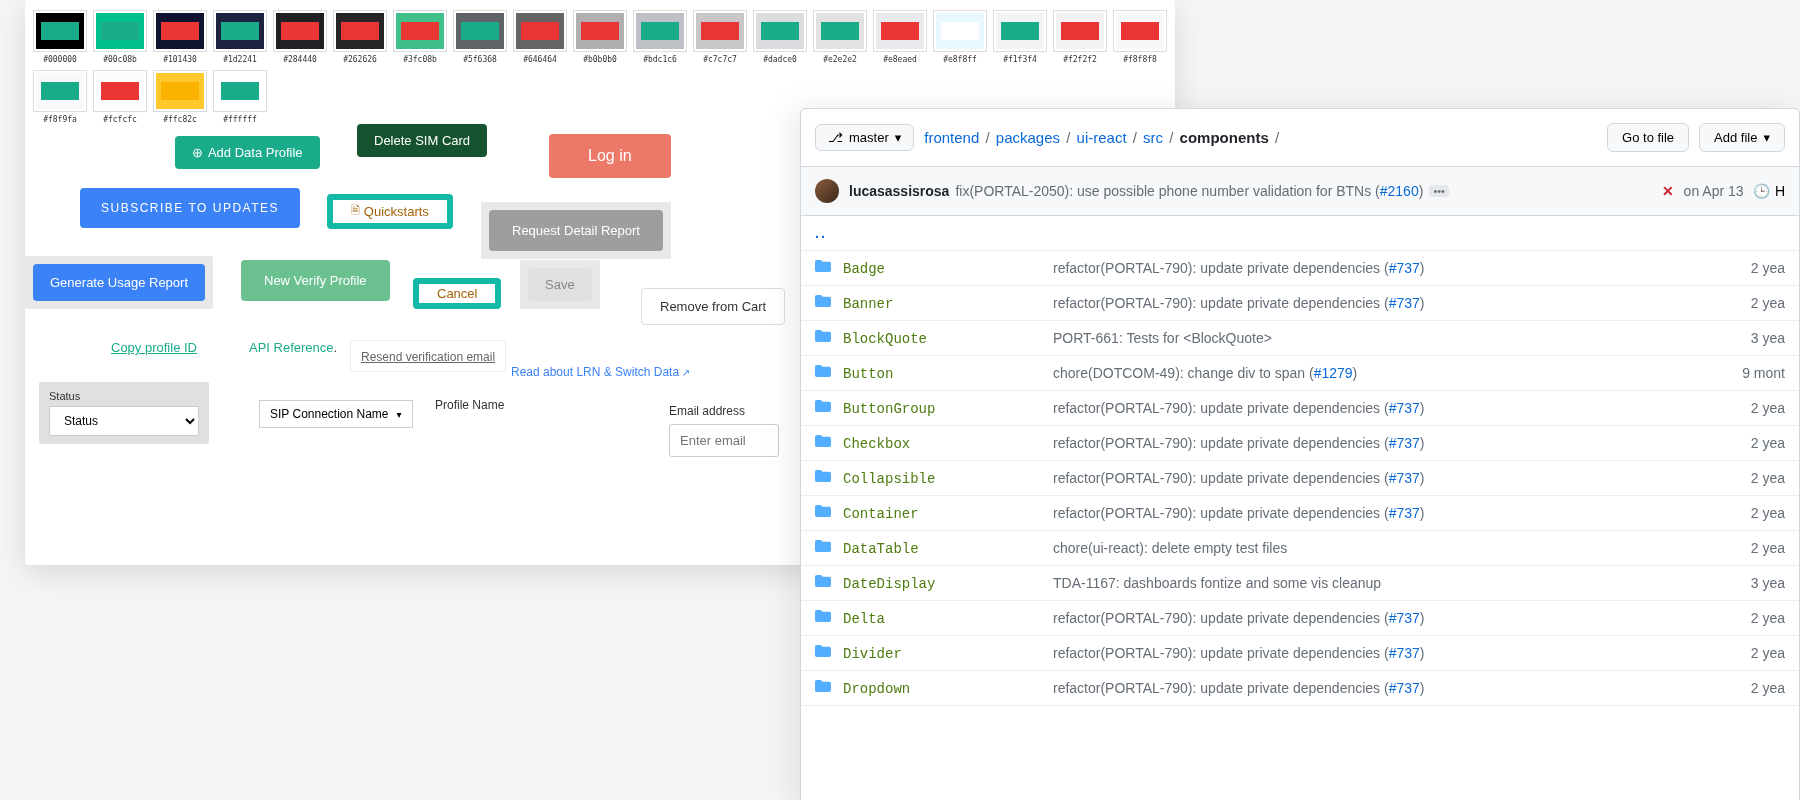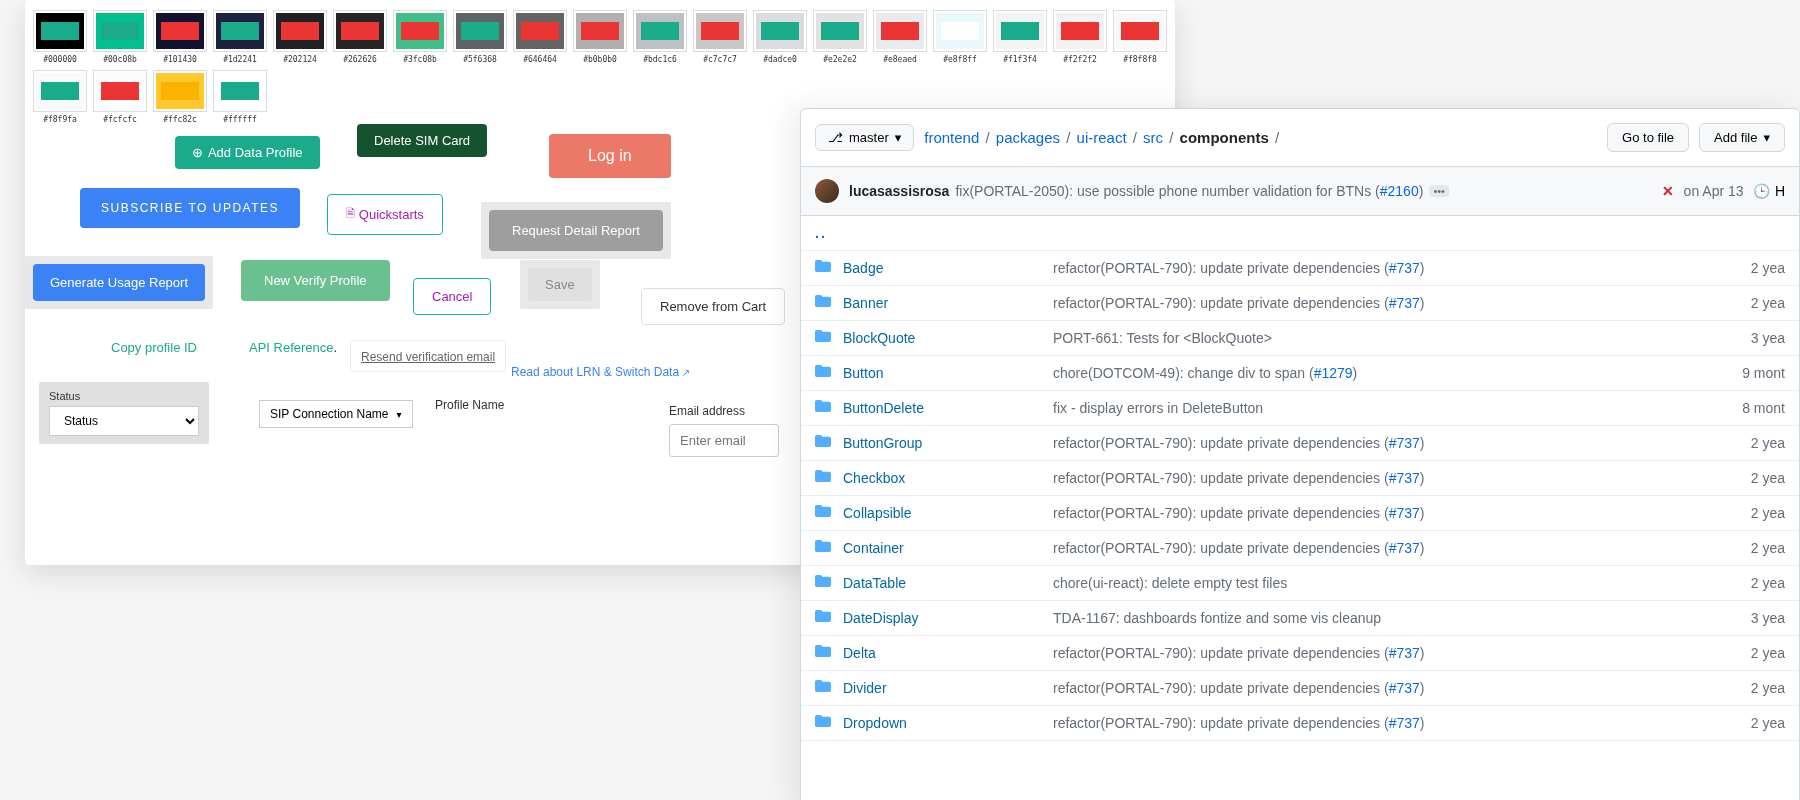--- a/index.html
+++ b/index.html
@@ -15,26 +15,26 @@
 .swatch-label { font-size: 8px; color: #333; margin-top: 3px; font-family: monospace; }
 
 .controls { position: relative; padding: 0 10px; }
 .btn { display: inline-flex; align-items: center; justify-content: center; padding: 8px 16px; border-radius: 4px; font-size: 13px; font-weight: 500; cursor: pointer; border: 1px solid transparent; white-space: nowrap; }
 .btn-green { background: #1aab8b; color: #fff; }
 .btn-red { background: #14532d; color: #fff; }
 .btn-orange { background: #ec7968; color: #fff; font-size: 16px; padding: 12px 38px; }
 .btn-blue { background: #3b82f6; color: #fff; letter-spacing: 1.5px; font-size: 12px; padding: 12px 20px; }
 .btn-bluedark { background: #3b82f6; color: #fff; padding: 10px 16px; }
 .btn-greenlight { background: #6ac18f; color: #fff; padding: 12px 22px; }
-.btn-outline-green { background: #fff; border: 1px solid #14b8a6; color: #a21caf; padding: 10px 18px; }
+.btn-outline-green { background: #fff; border: 6px solid #14b8a6; color: #a16207; padding: 2px 18px; }
 .btn-gray { background: #9e9e9e; color: #fff; padding: 12px 22px; }
 .btn-save { background: #e0e0e0; color: #888; padding: 8px 16px; }
 .btn-white { background: #fff; border: 1px solid #ddd; color: #333; padding: 10px 18px; }
 .pad-wrap { background: #e8e8e8; padding: 8px; display: inline-block; border-radius: 2px; }
-.link-green { color: #1aab8b; font-size: 13px; }
+.link-green { color: #1aab8b; text-decoration: underline; font-size: 13px; }
 .link-plain { color: #333; font-size: 13px; }
 .link-gray { color: #666; text-decoration: underline; font-size: 12px; }
 .link-blue { color: #3b82f6; font-size: 12px; }
 .plus-icon::before { content: "⊕"; margin-right: 5px; }
 .doc-icon::before { content: "🗎"; margin-right: 4px; font-size: 11px; }
 .ext-icon::after { content: " ↗"; font-size: 10px; }
 
 .status-wrap { background: #e0e0e0; padding: 8px 10px; display: inline-block; border-radius: 2px; }
 .status-label { font-size: 11px; color: #333; display: block; margin-bottom: 4px; }
 .status-select { background: #fff; border: 1px solid #ccc; padding: 6px 30px 6px 10px; font-size: 12px; width: 150px; }
@@ -60,21 +60,21 @@
 .commit-msg { color: #656d76; margin-left: 6px; }
 .commit-link { color: #0969da; }
 .dots { background: #e5e7eb; border-radius: 4px; padding: 0 4px; font-size: 11px; margin-left: 6px; color: #656d76; }
 .red-x { color: #cf222e; font-weight: bold; margin-left: auto; margin-right: 10px; }
 .date { color: #656d76; font-size: 14px; }
 .hist-icon { margin-left: 10px; font-size: 14px; }
 .file-list { }
 .file-row { display: flex; align-items: center; padding: 7px 14px; border-bottom: 1px solid #eaeef2; font-size: 14px; }
 .folder-icon { color: #54aeff; margin-right: 12px; font-size: 16px; }
 .file-name { color: #1f2328; width: 210px; }
-.file-name a { color: #0369a1; text-decoration: none; }
+.file-name a { color: #4d7c0f; text-decoration: none; font-family: Liberation Mono, monospace; }
 .file-msg { color: #656d76; flex: 1; }
 .file-msg .pr { color: #0969da; }
 .file-time { color: #656d76; margin-left: auto; text-align: right; width: 90px; }
 .parent-row { padding: 8px 14px; border-bottom: 1px solid #eaeef2; }
 .parent-row a { color: #0969da; font-size: 14px; font-weight: bold; letter-spacing: 2px; }
 </style>
 </head>
 <body>
 
 <div class="left-panel">
@@ -110,21 +110,21 @@
           </div>
         </div>
         <div class="swatch-label">#1d2241</div>
       </div>
       <div class="swatch-wrap">
         <div class="swatch-outer">
           <div class="swatch-bg" style="background: rgb(32, 33, 36);">
             <div class="swatch-fg" style="background: rgb(235, 52, 52);"></div>
           </div>
         </div>
-        <div class="swatch-label">#202124</div>
+        <div class="swatch-label">#284440</div>
       </div>
       <div class="swatch-wrap">
         <div class="swatch-outer">
           <div class="swatch-bg" style="background: rgb(38, 38, 38);">
             <div class="swatch-fg" style="background: rgb(235, 52, 52);"></div>
           </div>
         </div>
         <div class="swatch-label">#262626</div>
       </div>
       <div class="swatch-wrap">
@@ -358,28 +358,20 @@
             <path fill="#54aeff" d="M1.75 2A1.75 1.75 0 000 3.75v8.5C0 13.216.784 14 1.75 14h12.5A1.75 1.75 0 0016 12.25V5.5A1.75 1.75 0 0014.25 3.75H7.5L6 2H1.75z"></path>
           </svg></span>
         <span class="file-name"><a>Button</a></span>
         <span class="file-msg">chore(DOTCOM-49): change div to span (<span class="pr">#1279</span>)</span>
         <span class="file-time">9 mont</span>
       </div>
       <div class="file-row">
         <span class="folder-icon"><svg width="16" height="16" viewBox="0 0 16 16">
             <path fill="#54aeff" d="M1.75 2A1.75 1.75 0 000 3.75v8.5C0 13.216.784 14 1.75 14h12.5A1.75 1.75 0 0016 12.25V5.5A1.75 1.75 0 0014.25 3.75H7.5L6 2H1.75z"></path>
           </svg></span>
-        <span class="file-name"><a>ButtonDelete</a></span>
-        <span class="file-msg">fix - display errors in DeleteButton</span>
-        <span class="file-time">8 mont</span>
-      </div>
-      <div class="file-row">
-        <span class="folder-icon"><svg width="16" height="16" viewBox="0 0 16 16">
-            <path fill="#54aeff" d="M1.75 2A1.75 1.75 0 000 3.75v8.5C0 13.216.784 14 1.75 14h12.5A1.75 1.75 0 0016 12.25V5.5A1.75 1.75 0 0014.25 3.75H7.5L6 2H1.75z"></path>
-          </svg></span>
         <span class="file-name"><a>ButtonGroup</a></span>
         <span class="file-msg">refactor(PORTAL-790): update private dependencies (<span class="pr">#737</span>)</span>
         <span class="file-time">2 yea</span>
       </div>
       <div class="file-row">
         <span class="folder-icon"><svg width="16" height="16" viewBox="0 0 16 16">
             <path fill="#54aeff" d="M1.75 2A1.75 1.75 0 000 3.75v8.5C0 13.216.784 14 1.75 14h12.5A1.75 1.75 0 0016 12.25V5.5A1.75 1.75 0 0014.25 3.75H7.5L6 2H1.75z"></path>
           </svg></span>
         <span class="file-name"><a>Checkbox</a></span>
         <span class="file-msg">refactor(PORTAL-790): update private dependencies (<span class="pr">#737</span>)</span>

